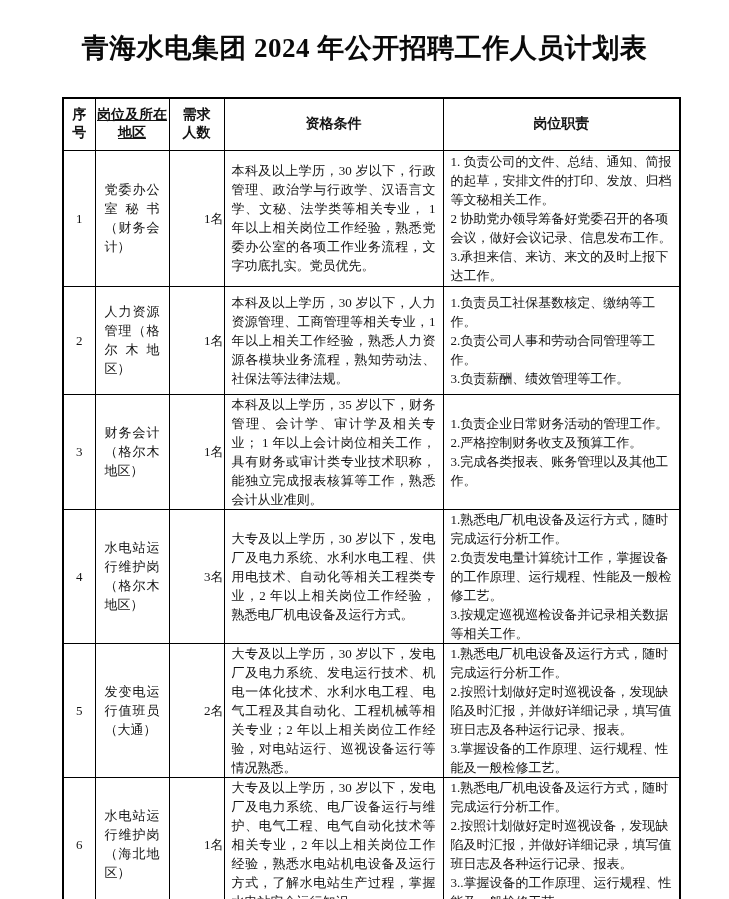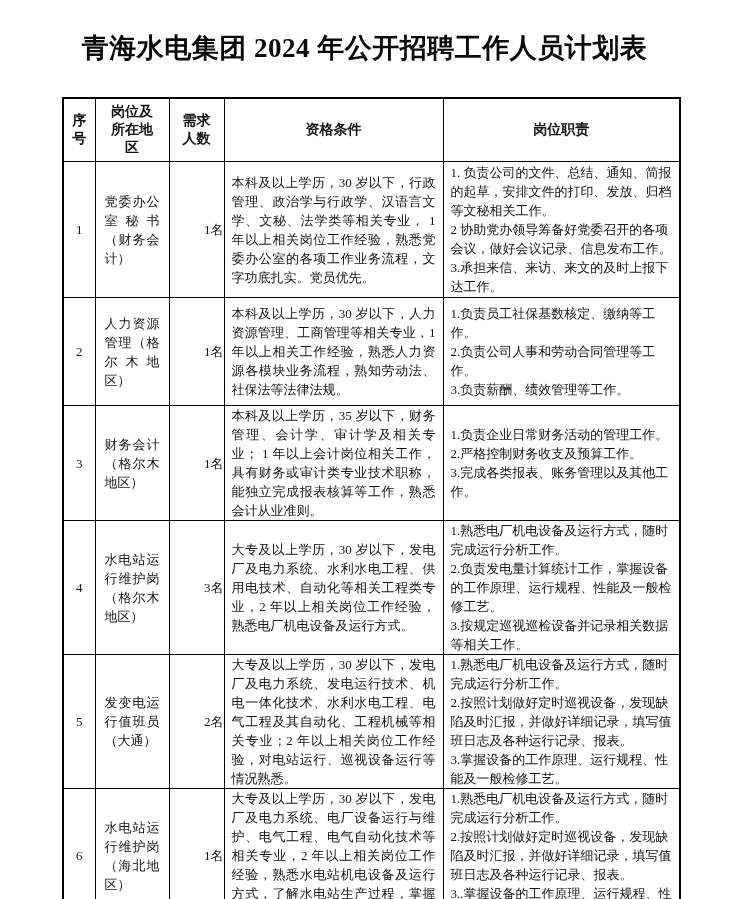--- a/index.html
+++ b/index.html
@@ -45,21 +45,21 @@
     background: #fff;
   }
   .plan-table th {
     font-weight: bold;
     font-size: 14px;
     line-height: 18px;
     text-align: center;
     padding: 12px 0;
   }
   th.h-no   { padding: 4px 8px; }
-  th.h-pos  { padding: 4px 13px; }
+  th.h-pos  { padding: 4px 1px; text-decoration: underline; }
   th.h-cnt  { padding: 4px 8px; }
   td.c-no {
     text-align: center;
     padding: 0 2px;
   }
   td.c-pos {
     text-align: justify;
     text-justify: inter-ideograph;
     padding: 0 9px;
   }

